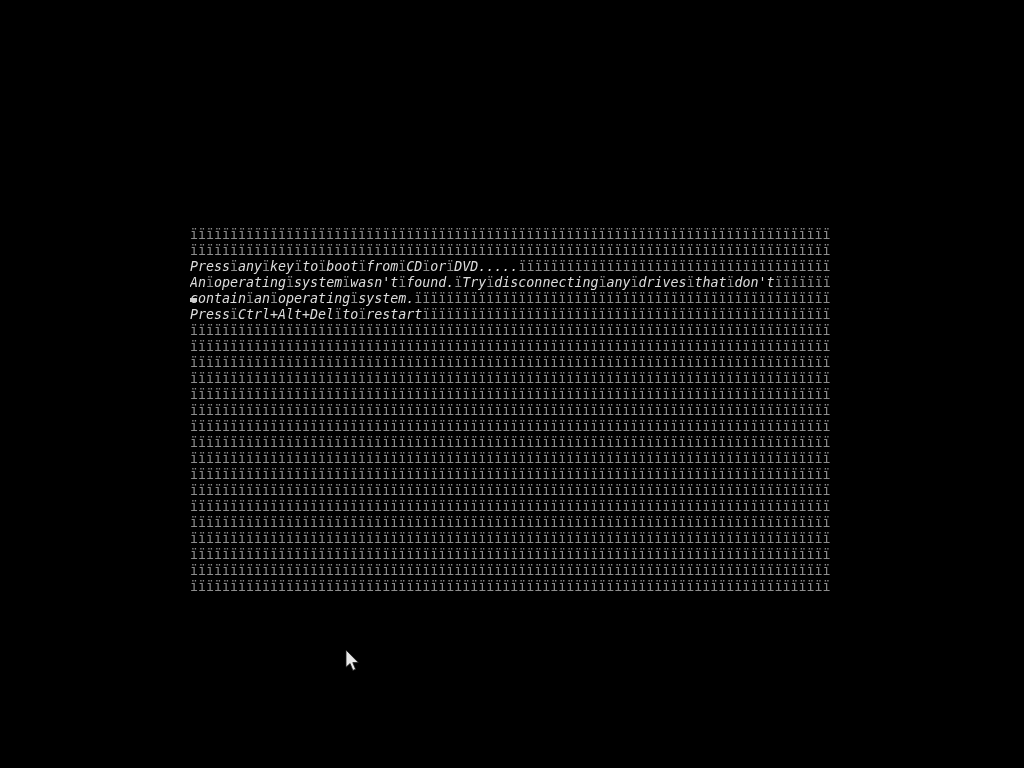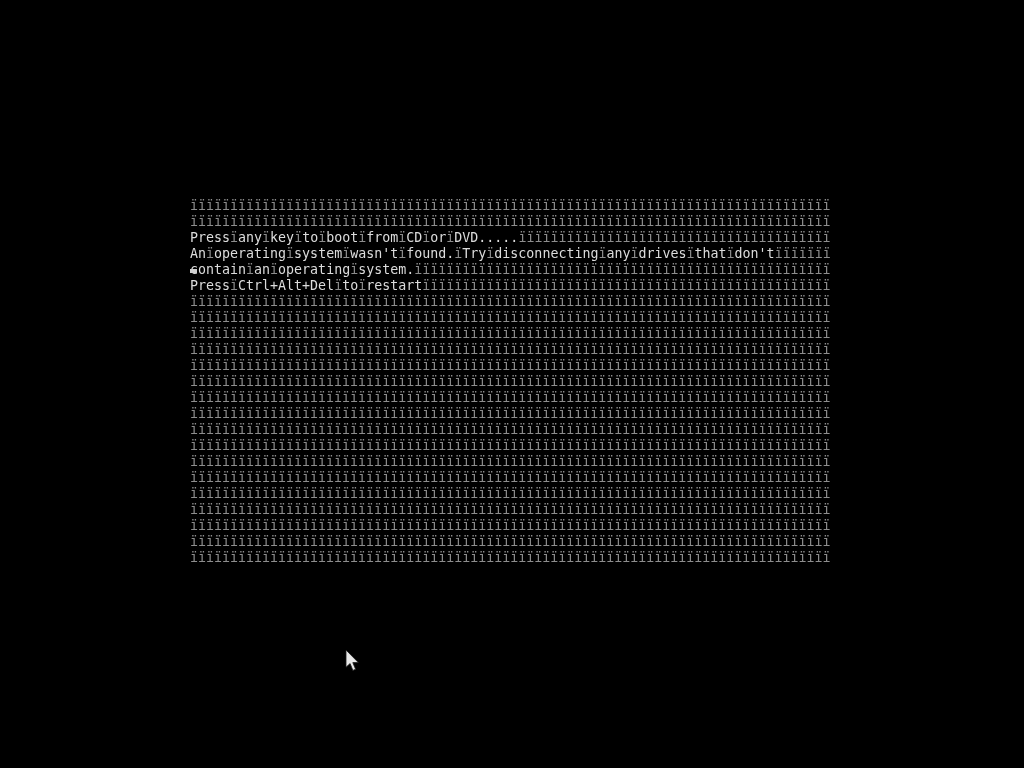--- a/index.html
+++ b/index.html
@@ -13,40 +13,41 @@
   #desktop {
     position: relative;
     width: 1024px;
     height: 768px;
     background: var(--bg, #000000);
   }
   
   #vga-screen {
     position: absolute;
     left: 190px;
-    top: 166px;
+    top: 195px;
     width: 643px;
     height: 400px;
     overflow: hidden;
     font-family: "DejaVu Sans Mono", "Liberation Mono", monospace;
     font-size: 13.3px;
     line-height: 16px;
     white-space: pre;
     cursor: default;
   }
   .row {
     height: 16px;
     white-space: pre;
   }
   .garbage {
     color: var(--garbage, #999999);
     opacity: 0.92;
   }
   .msg {
     color: var(--text, #dcdcdc);
+    font-style: italic;
   }
   #text-cursor {
     position: absolute;
     width: 9px;
     height: 4px;
     background: var(--cursor, #cfcfcf);
   }
   #mouse-pointer {
     position: absolute;
     left: 345px;

